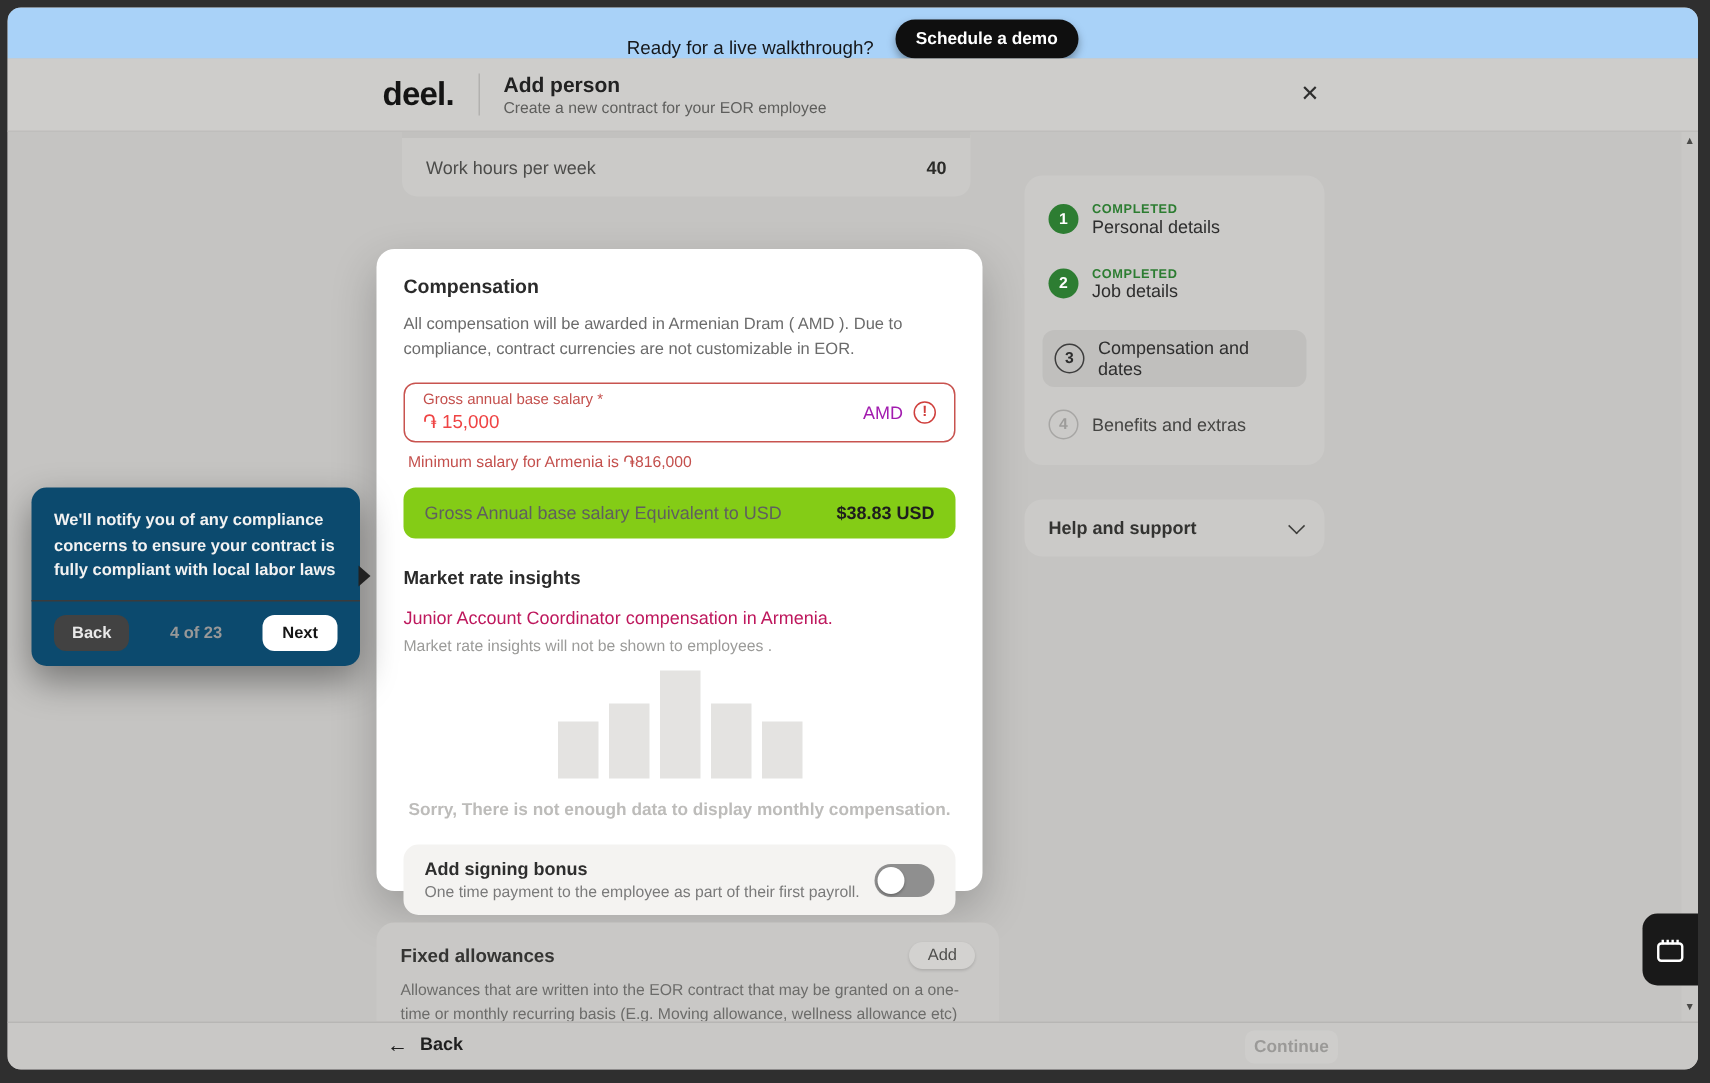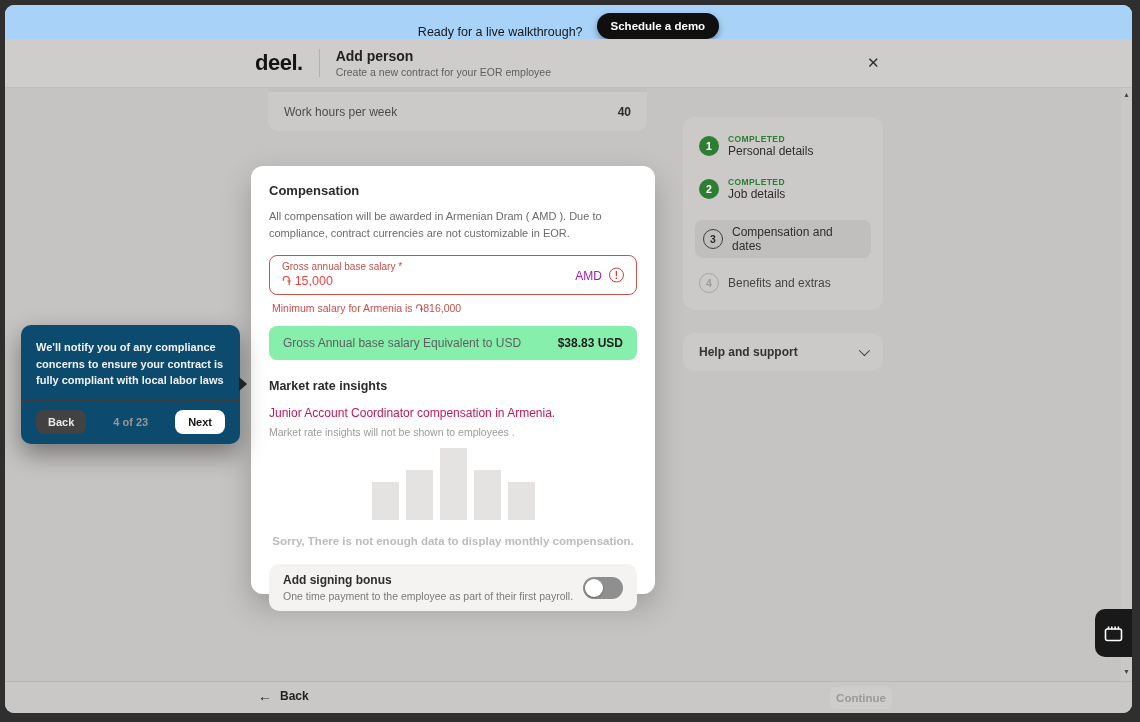--- a/index.html
+++ b/index.html
@@ -47,21 +47,21 @@
   .salary-label { font-size:10px; color:#c4504d; }
   .salary-value { font-size:12.5px; color:#ef4444; margin-top:2px; }
   .salary-right { position:absolute; right:12px; top:50%; transform:translateY(-50%);
                   display:flex; align-items:center; gap:7px; }
   .salary-currency { font-size:12px; color:#a21caf; }
   .warn-icon { width:15px; height:15px; border:1.5px solid #cf3f3c; border-radius:50%;
                color:#cf3f3c; font-size:10px; font-weight:700; display:flex;
                align-items:center; justify-content:center; line-height:1; }
   .salary-error { font-size:10.5px; color:#c4504d; margin:0 0 11px 3px; }
 
-  .usd-row { background:#86efac; border-radius:8px; height:34px; display:flex;
+  .usd-row { background:#84cc16; border-radius:8px; height:34px; display:flex;
              align-items:center; justify-content:space-between; padding:0 14px; margin-bottom:19px; }
   .usd-label { font-size:12px; color:#5f5f5f; }
   .usd-value { font-size:12px; font-weight:700; color:#1e1e1e; }
 
   .market-title { font-size:12.5px; font-weight:700; color:#2b2b2b; margin-bottom:13px; }
   .market-sub { font-size:12px; color:#be185d; margin-bottom:6px; }
   .market-note { font-size:10.5px; color:#9b9b99; margin-bottom:8px; }
 
   .chart { height:74px; display:flex; align-items:flex-end; justify-content:center; gap:7px; }
   .chart .bar { width:27px; background:#e4e3e1; }
@@ -208,20 +208,27 @@
         <div>
           <div class="bonus-title">Add signing bonus</div>
           <div class="bonus-desc">One time payment to the employee as part of their first payroll.</div>
         </div>
         <div class="toggle">
           <div class="knob"></div>
         </div>
       </div>
     </div>
 
+    <div class="fixed-card">
+      <div class="fixed-head">
+        <span class="fixed-title">Fixed allowances</span>
+        <button class="add-btn">Add</button>
+      </div>
+      <div class="fixed-desc">Allowances that are written into the EOR contract that may be granted on a one-time or monthly recurring basis (E.g. Moving allowance, wellness allowance etc)</div>
+    </div>
 
     <div class="stepper">
       <div class="step completed">
         <div class="step-circle">1</div>
         <div>
           <div class="step-status">COMPLETED</div>
           <div class="step-label">Personal details</div>
         </div>
       </div>
       <div class="step completed">

